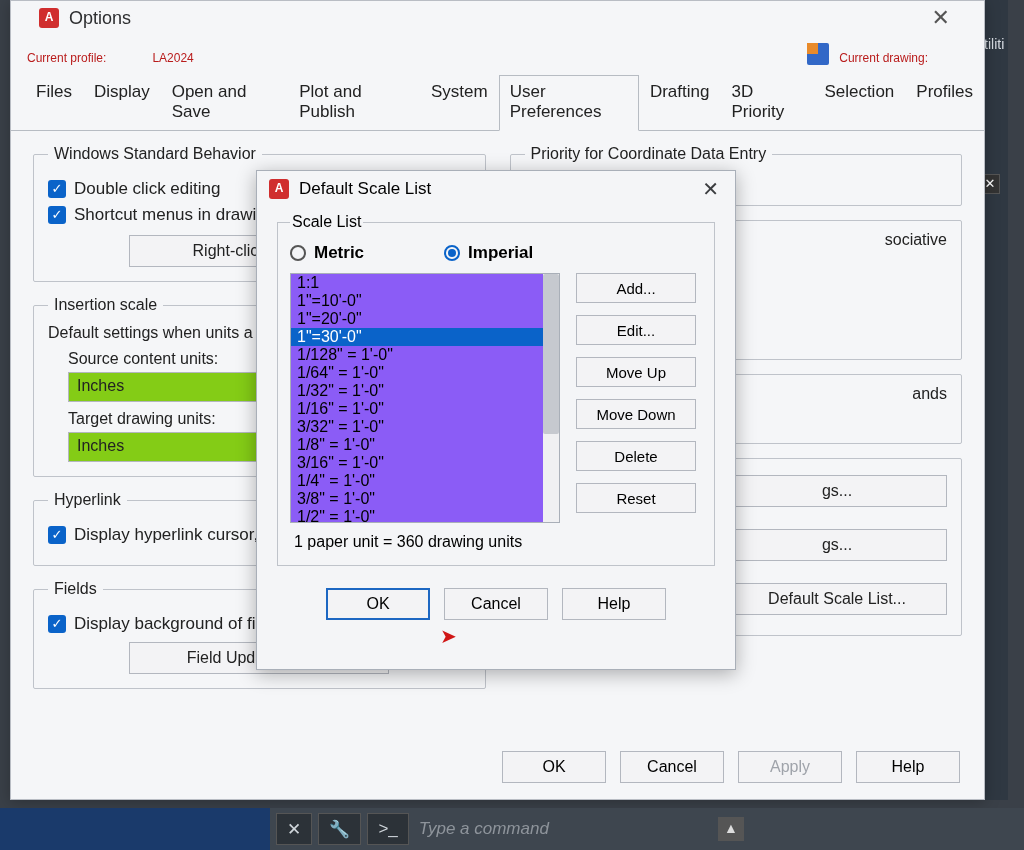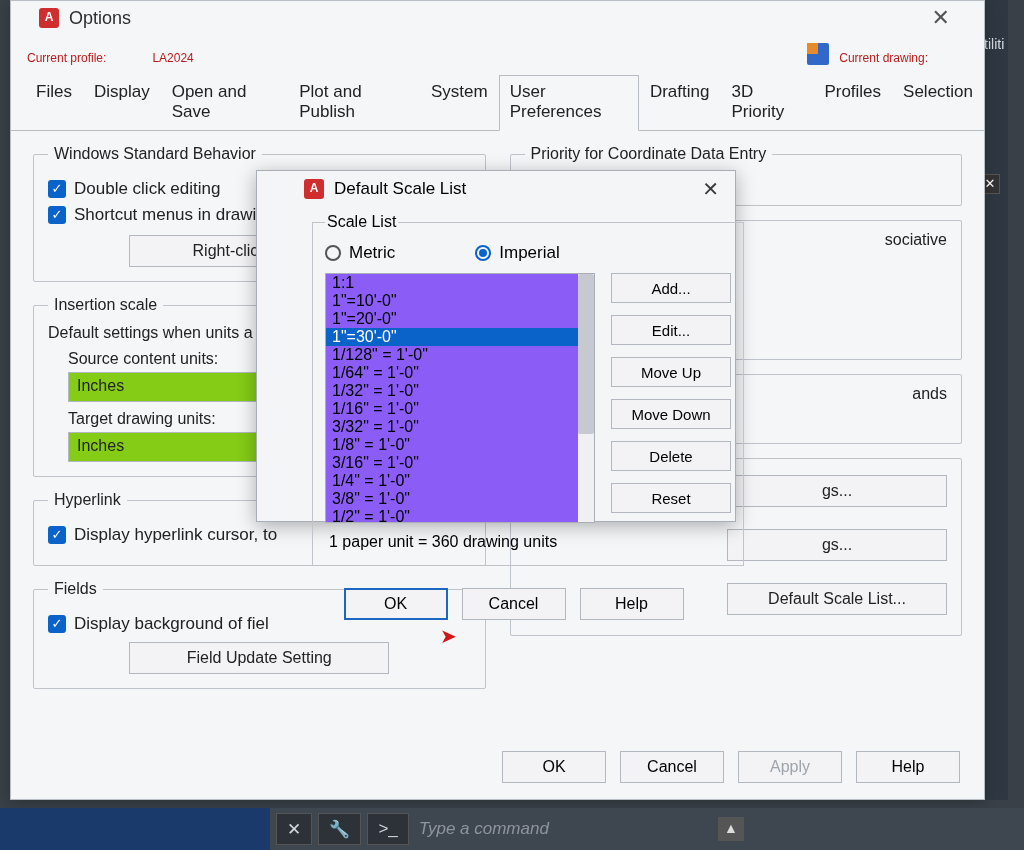--- a/index.html
+++ b/index.html
@@ -30,27 +30,27 @@
   .chk .box::after { content:"✓"; color:#fff; position:absolute; inset:0; text-align:center; line-height:17px; font-size:13px;}
   .radio-off { width:16px; height:16px; border:2px solid #555; border-radius:50%; display:inline-block; margin-right:8px; vertical-align:middle;}
   .btn-wide { height:32px; background:#f3f3f5; border:1px solid #b3b7bf; font-size:16px; display:flex; align-items:center; justify-content:center; padding:0 12px;}
   .field-lbl { font-size:16px; margin:8px 0 4px;}
   .combo { height:30px; border:1px solid #b3b7bf; background:#84cc16; padding:4px 8px; font-size:16px; width:260px;}
   .col-right .truncbtn { width:220px; margin:6px 0;}
   .bottom-bar { position:absolute; bottom:16px; right:24px; display:flex; gap:14px;}
   .bottom-bar .b { width:104px; height:32px; border:1px solid #b3b7bf; background:#f3f3f5; font-size:16px; display:flex; align-items:center; justify-content:center;}
   .bottom-bar .b.disabled { color:#9fa3aa;}
   
-  .scale-dialog { position:absolute; left:256px; top:170px; width:480px; height:352px; background:#f4f5f7; border:1px solid #a9afb8; box-shadow:0 4px 18px rgba(0,0,0,.3);padding-left:35px; }
+  .scale-dialog { position:absolute; left:256px; top:170px; width:480px; height:500px; background:#f4f5f7; border:1px solid #a9afb8; box-shadow:0 4px 18px rgba(0,0,0,.3); }
   .scale-title { height:36px; display:flex; align-items:center; padding:0 12px; font-size:17px;}
   .scale-title .app-icon { width:20px; height:20px;}
   .scale-title .x { margin-left:auto; font-size:20px; color:#3a3c3f; padding:0 4px;}
   .scale-body { padding:6px 18px 12px; }
   .scale-body fieldset { border:1px solid #bfc3ca; padding:10px 12px 14px;}
-  .radio-row { display:flex; gap:80px; align-items:center; margin:2px 0 10px;}
+  .radio-row { display:flex; gap:80px; align-items:center; margin:2px 0 10px;font-weight:bold;}
   .radio { display:flex; align-items:center; gap:8px; font-size:17px;}
   .radio .r { width:16px; height:16px; border:2px solid #555; border-radius:50%; position:relative;}
   .radio.on .r { border-color:#0a63c9;}
   .radio.on .r::after { content:""; position:absolute; inset:2px; background:#0a63c9; border-radius:50%;}
   .list-and-btns { display:flex; gap:16px; }
   .list-box { width:270px; height:250px; border:1px solid #a9afb8; background:#8b5cf6; overflow:hidden; position:relative; font-size:16px;}
   .list-box .item { padding:0 6px; line-height:18px; white-space:nowrap;}
   .list-box .item.sel { background:#0a63c9; color:#fff;}
   .list-box .scrollbar { position:absolute; right:0; top:0; width:16px; height:100%; background:#f0f0f2;}
   .list-box .thumb { position:absolute; right:0; top:0; width:16px; height:160px; background:#c6c9cf; border-radius:2px;}
@@ -96,22 +96,22 @@
 
     <div class="tabs">
       <div class="tab">Files</div>
       <div class="tab">Display</div>
       <div class="tab">Open and Save</div>
       <div class="tab">Plot and Publish</div>
       <div class="tab">System</div>
       <div class="tab active">User Preferences</div>
       <div class="tab">Drafting</div>
       <div class="tab">3D Priority</div>
+      <div class="tab">Selection</div>
       <div class="tab">Profiles</div>
-      <div class="tab">Selection</div>
     </div>
 
     <div class="content">
       <div class="col">
         <fieldset class="group">
           <legend>Windows Standard Behavior</legend>
           <div class="chk">
               <span class="box"></span>
               <span>Double click editing</span>
             </div>

